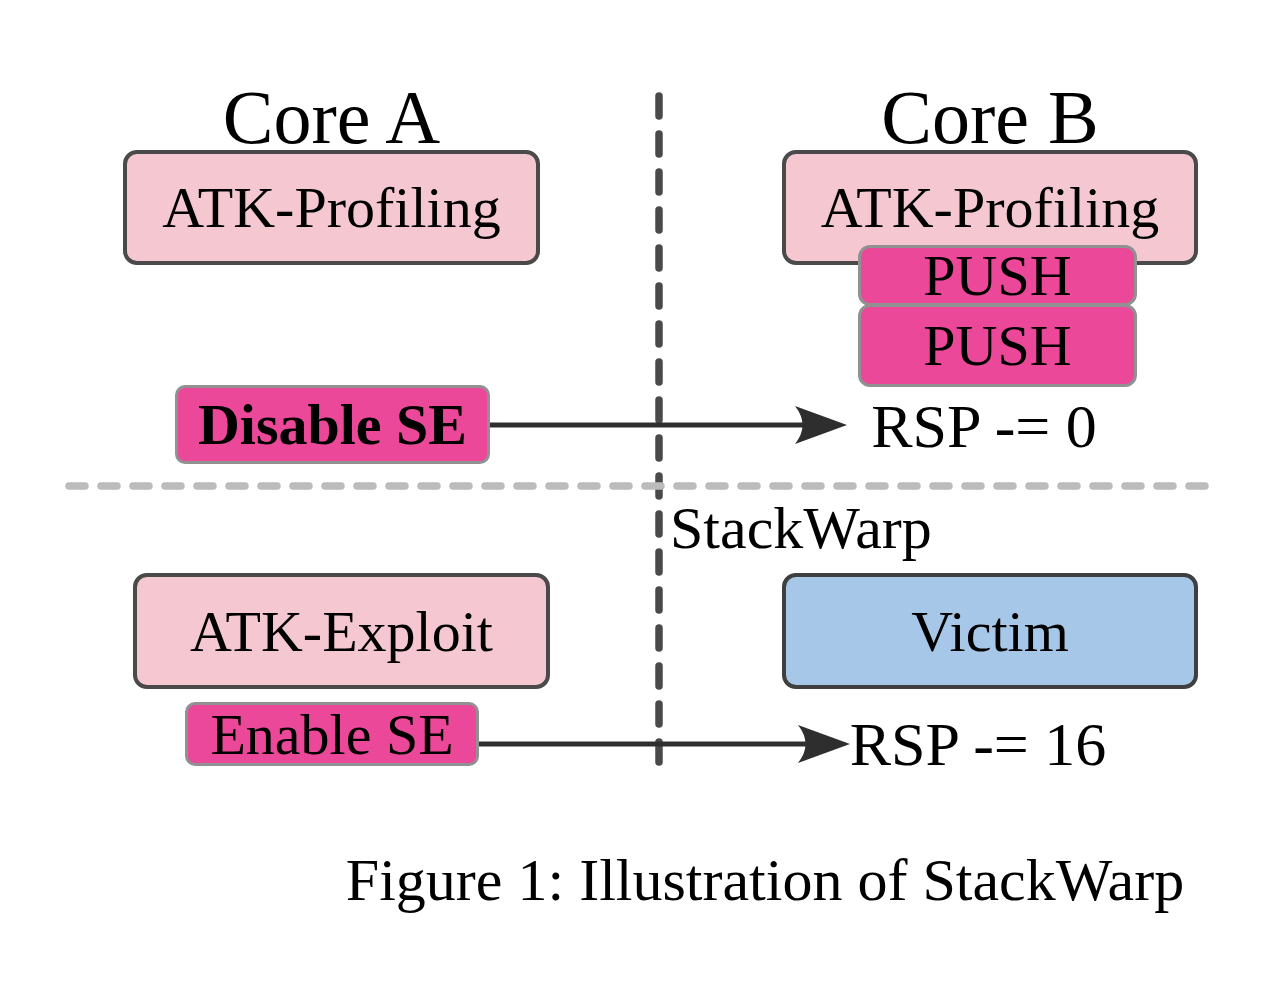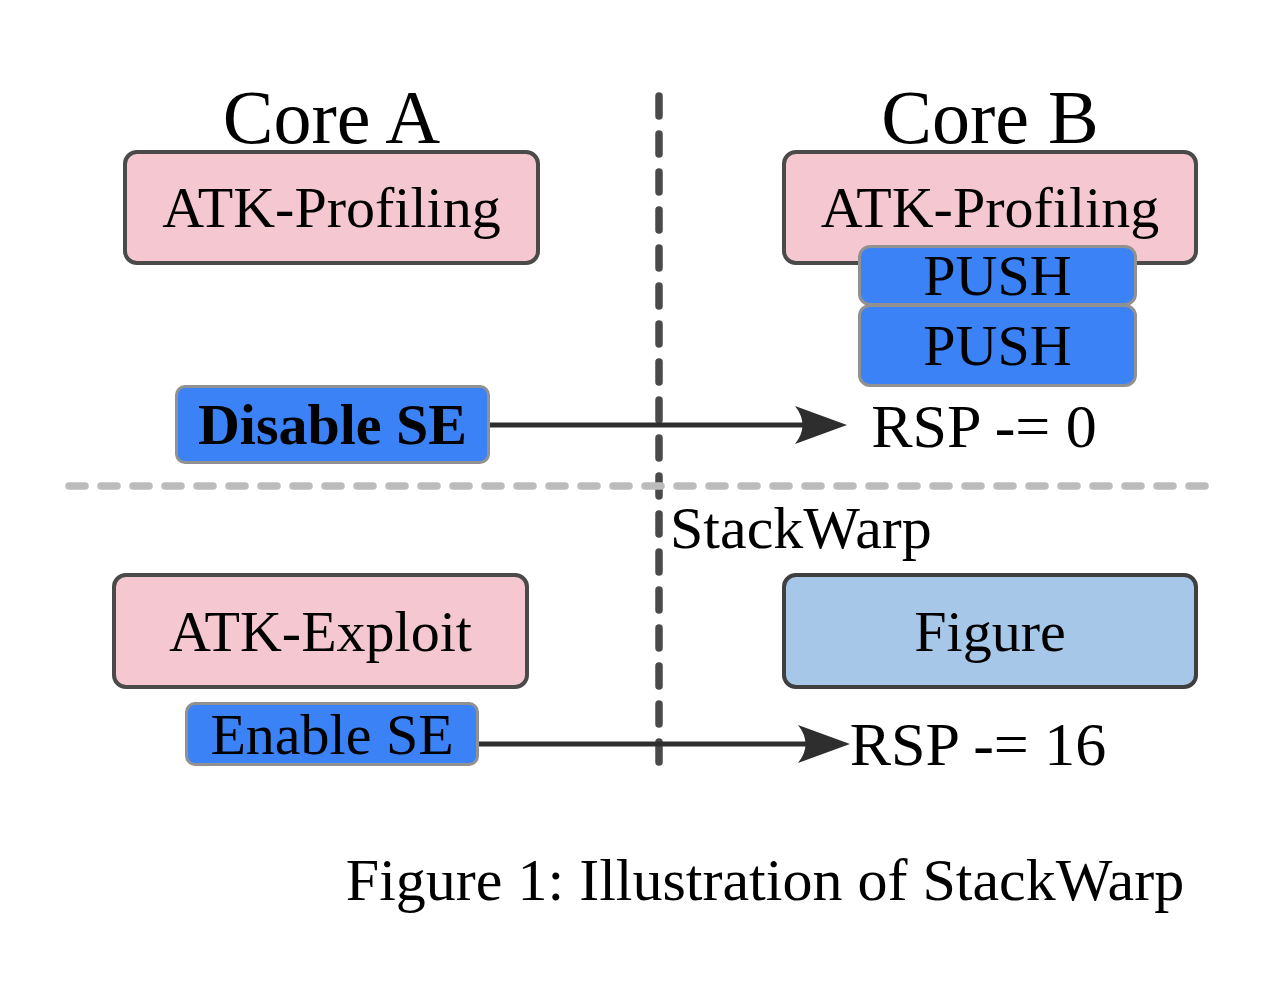--- a/index.html
+++ b/index.html
@@ -33,21 +33,21 @@
     z-index:2;
   }
   .box-victim {
     background:#a6c7e7;
     border:4px solid #3f3f3f;
     border-radius:14px;
     font-size:58px;
     z-index:2;
   }
   .box-action {
-    background:#3b82f6;
+    background:#ec4899;
     border:3px solid #919191;
     border-radius:10px;
     font-size:58px;
     z-index:3;
   }
 
   .annotation {
     display:flex;
     align-items:center;
     justify-content:center;
@@ -86,42 +86,42 @@
   <div class="abs col-title" style="left:782px; top:77px; width:416px;">Core B</div>
 
   <div class="abs box box-attacker" style="left:123px; top:150px; width:417px; height:115px;">
     <span>ATK-Profiling</span>
   </div>
 
   <div class="abs box box-action" style="left:175px; top:385px; width:315px; height:79px;font-weight:bold;">
     <span>Disable SE</span>
   </div>
 
-  <div class="abs box box-attacker" style="left:112px; top:573px; width:417px; height:116px;">
+  <div class="abs box box-attacker" style="left:133px; top:573px; width:417px; height:116px;">
     <span>ATK-Exploit</span>
   </div>
 
   <div class="abs box box-action" style="left:185px; top:702px; width:294px; height:64px;">
     <span>Enable SE</span>
   </div>
 
   <div class="abs box box-attacker" style="left:782px; top:150px; width:416px; height:115px;">
     <span>ATK-Profiling</span>
   </div>
 
   <div class="abs box box-action" style="left:858px; top:245px; width:279px; height:61px; border-radius:12px;">
     <span>PUSH</span>
   </div>
 
   <div class="abs box box-action" style="left:858px; top:304px; width:279px; height:83px; border-radius:12px;">
     <span>PUSH</span>
   </div>
 
   <div class="abs box box-victim" style="left:782px; top:573px; width:416px; height:116px;">
-    <span>Figure</span>
+    <span>Victim</span>
   </div>
 
   <svg class="layer layer-top" width="1284" height="986" viewBox="0 0 1284 986">
     <g>
       <line x1="490" y1="425" x2="806" y2="425" stroke="#2e2e2e" stroke-width="5"></line>
       <path d="M 847 425 L 795 406 Q 810 425 795 444 Z" fill="#2e2e2e"></path>
     </g>
     <g>
       <line x1="479" y1="744" x2="809" y2="744" stroke="#2e2e2e" stroke-width="5"></line>
       <path d="M 850 744 L 798 725 Q 813 744 798 763 Z" fill="#2e2e2e"></path>

